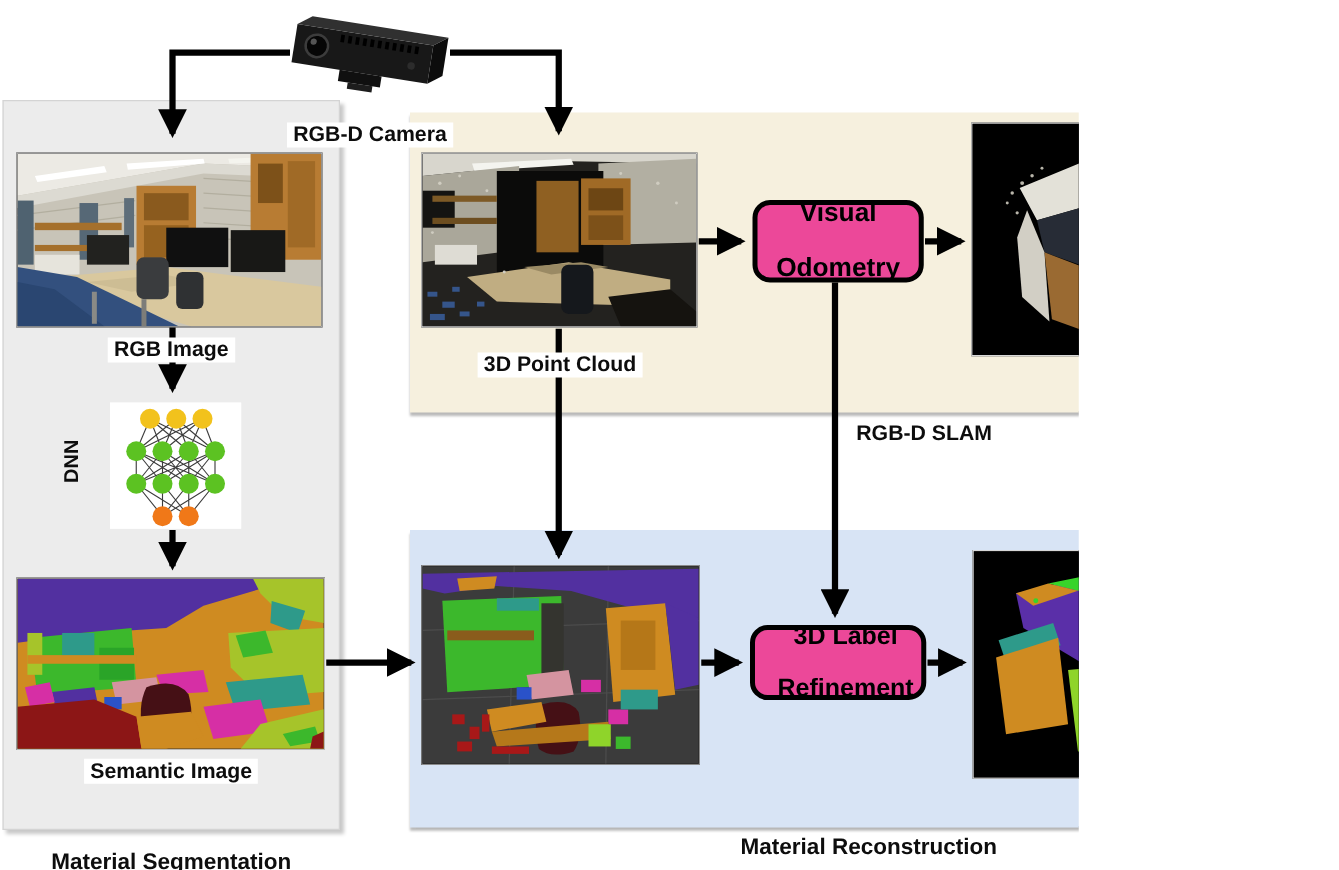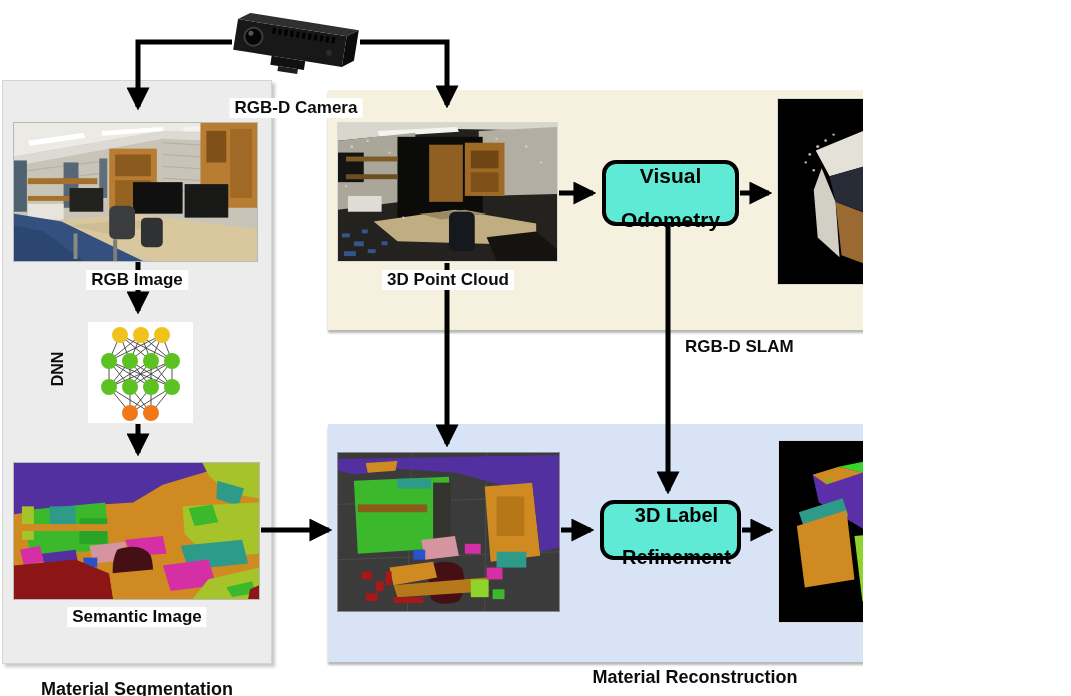--- a/index.html
+++ b/index.html
@@ -16,22 +16,22 @@
   .imgframe svg{display:block;width:100%;height:100%;}
   #cameraicon{position:absolute;left:220px;top:0px;width:148px;height:86px;z-index:4;}
   #arrows{position:absolute;left:0;top:0;z-index:5;pointer-events:none;}
   .caption{position:absolute;z-index:6;font-weight:bold;font-size:17px;color:#0d0d0d;
            background:#ffffff;padding:0 5px;white-space:nowrap;transform:translateX(-50%);}
   .caption.plain{background:transparent;}
   .caption.left{transform:none;}
   .panel-caption{font-size:18px;}
   .dnn-label{position:absolute;left:37px;top:360px;width:42px;text-align:center;z-index:6;
              font-weight:bold;font-size:16px;color:#0d0d0d;transform:rotate(-90deg);}
-  .pbox{position:absolute;z-index:6;background:#5eead4;border:4px solid #000;border-radius:14px;
-        display:flex;flex-direction:column;align-items:center;
+  .pbox{position:absolute;z-index:6;background:#ec4899;border:4px solid #000;border-radius:14px;
+        display:flex;flex-direction:column;align-items:center;justify-content:center;
         font-weight:bold;font-size:21px;line-height:1.12;color:#000;box-sizing:border-box;gap:20px;}
   #vo-box{left:602px;top:160px;width:137px;height:66px;}
   #refine-box{left:600px;top:500px;width:141px;height:60px;font-size:20px;padding-left:12px;}
 </style>
 </head>
 <body>
 
 <div id="canvas">
 
   <div class="panel" id="panel-seg"></div>
@@ -326,21 +326,21 @@
       <path d="M742 530 H770" marker-end="url(#ah)"></path>
     </g>
   </svg>
 
   <div class="caption" style="left:296px;top:98px;">RGB-D Camera</div>
   <div class="caption" style="left:137px;top:270px;">RGB Image</div>
   <div class="dnn-label">DNN</div>
   <div class="caption" style="left:137px;top:607px;">Semantic Image</div>
   <div class="caption plain panel-caption" style="left:137px;top:667px;margin-top:12px;">Material Segmentation</div>
 
-  <div class="caption" style="left:448px;top:270px;">3D Point Cloud</div>
+  <div class="caption" style="left:448px;top:282px;">3D Point Cloud</div>
   <div class="caption" style="left:917px;top:296px;">3D Map</div>
   <div class="caption plain left" style="left:680px;top:337px;">RGB-D SLAM</div>
 
   <div class="caption plain panel-caption" style="left:695px;top:667px;">Material Reconstruction</div>
 
   <div class="pbox" id="vo-box">
     <span>Visual</span>
     <span>Odometry</span>
   </div>
   <div class="pbox" id="refine-box">

